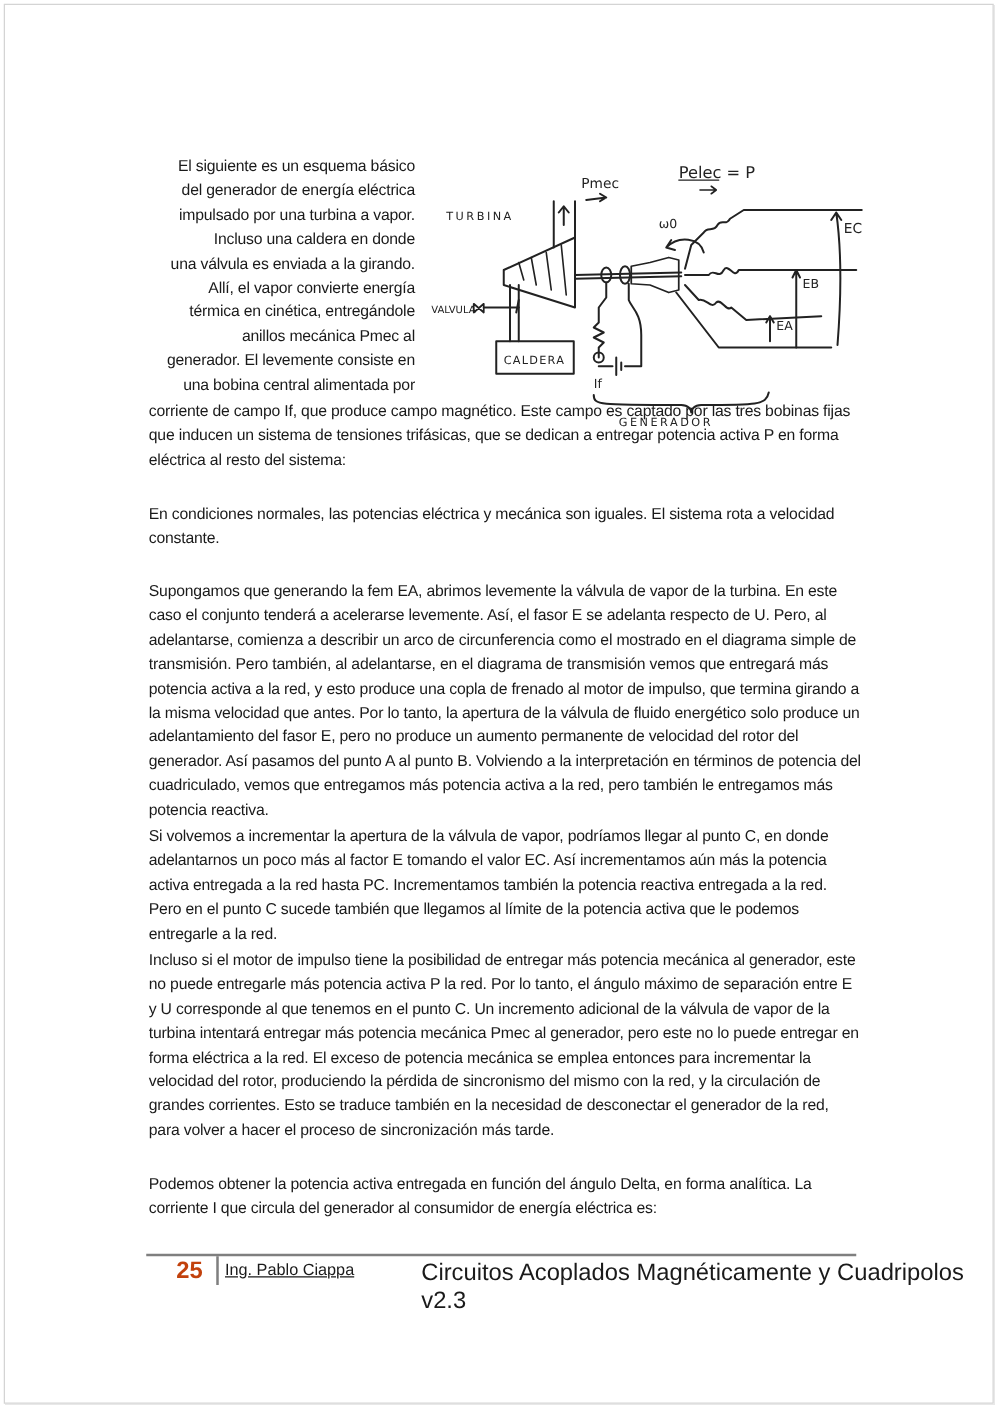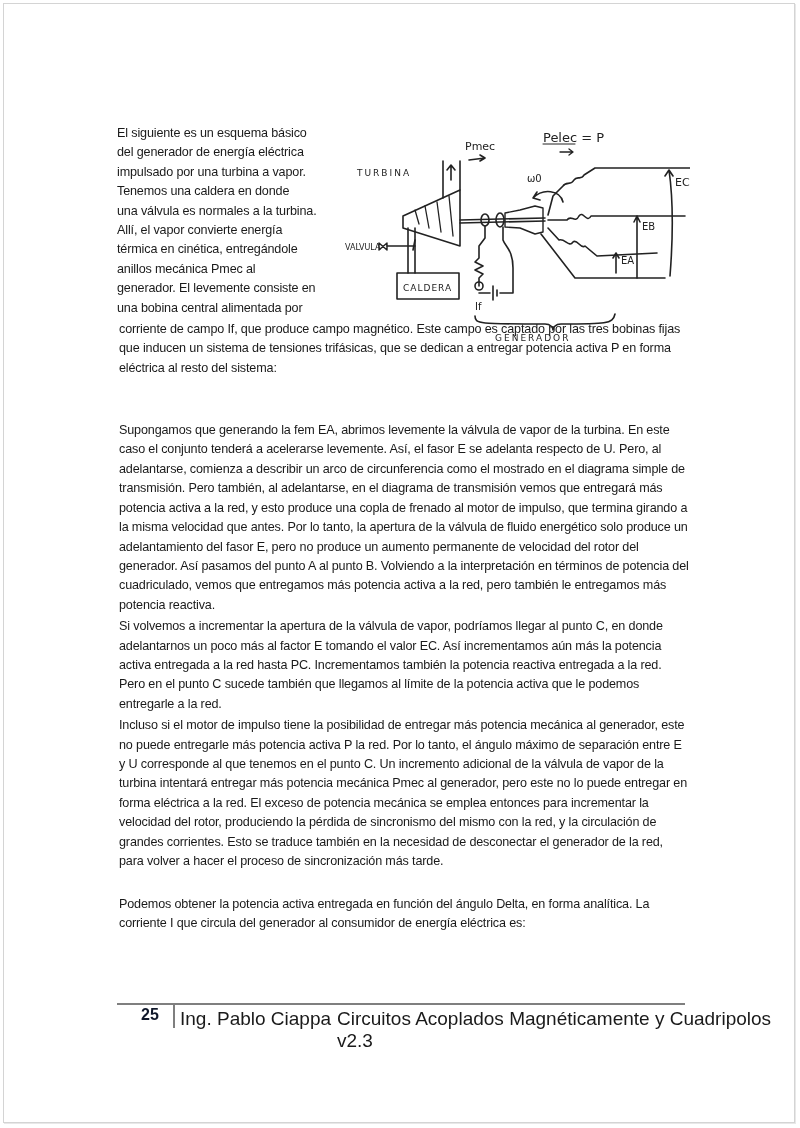--- a/index.html
+++ b/index.html
@@ -6,69 +6,70 @@
   body { width: 800px; height: 1128px; position: relative; overflow: hidden; }
   .page-frame {
     position: absolute; left: 3px; top: 3px; width: 792px; height: 1120px;
     border: 1px solid #d4d4d4; box-shadow: 1px 1px 0 #e8e8e8; box-sizing: border-box;
   }
   .content {
     position: absolute; left: 117px; top: 124px; width: 575px;
     font-family: "Liberation Sans", sans-serif; font-size: 12.6px;
     line-height: 19.4px; color: #1a1a1a; letter-spacing: -0.15px;
   }
-  .intro-text { width: 215px; }
+  .intro-text { width: 215px; text-align: right; }
   .intro-text p { margin: 0; }
   .para { margin: 2px; }
   .gap { height: 19.4px; }
   .diagram { position: absolute; left: 345px; top: 128px; width: 345px; height: 220px; }
   .diagram svg { width: 100%; height: 100%; }
   .diagram text { font-family: "DejaVu Sans", sans-serif; fill: #222; }
   .footer-rule {
     position: absolute; left: 117px; top: 1003px; width: 568px; height: 0;
     border-top: 2px solid #7f7f7f;
   }
   .footer-vline {
     position: absolute; left: 173px; top: 1005px; width: 0; height: 23px;
     border-left: 2px solid #7f7f7f;
   }
   .page-number {
     position: absolute; left: 141px; top: 1006px; width: 30px;
-    font-family: "Liberation Sans", sans-serif; font-weight: bold; font-size: 16px;
-    color: #0f172a;
+    font-family: "Liberation Sans", sans-serif; font-weight: bold; font-size: 19px;
+    color: #c2410c;
   }
   .footer-author {
     position: absolute; left: 180px; top: 1008px;
-    font-family: "Liberation Sans", sans-serif; font-size: 19px; color: #1a1a1a;
+    font-family: "Liberation Sans", sans-serif; font-size: 13px; color: #1a1a1a; text-decoration: underline;
   }
   .footer-title {
     position: absolute; left: 337px; top: 1008px;
     font-family: "Liberation Sans", sans-serif; font-size: 19px; color: #1a1a1a;
   }
 </style>
 </head>
 <body>
 
 <div class="page-frame"></div>
 
 <div class="content">
   <div class="intro-text">
     <p>El siguiente es un esquema básico</p>
     <p>del generador de energía eléctrica</p>
     <p>impulsado por una turbina a vapor.</p>
-    <p>Tenemos una caldera en donde</p>
-    <p>una válvula es normales a la turbina.</p>
+    <p>Incluso una caldera en donde</p>
+    <p>una válvula es enviada a la girando.</p>
     <p>Allí, el vapor convierte energía</p>
     <p>térmica en cinética, entregándole</p>
     <p>anillos mecánica Pmec al</p>
     <p>generador. El levemente consiste en</p>
     <p>una bobina central alimentada por</p>
   </div>
   <p class="para">corriente de campo If, que produce campo magnético. Este campo es captado por las tres bobinas fijas que inducen un sistema de tensiones trifásicas, que se dedican a entregar potencia activa P en forma eléctrica al resto del sistema:</p>
   <div class="gap"></div>
+  <p class="para">En condiciones normales, las potencias eléctrica y mecánica son iguales. El sistema rota a velocidad constante.</p>
   <div class="gap"></div>
   <p class="para">Supongamos que generando la fem EA, abrimos levemente la válvula de vapor de la turbina. En este caso el conjunto tenderá a acelerarse levemente. Así, el fasor E se adelanta respecto de U. Pero, al adelantarse, comienza a describir un arco de circunferencia como el mostrado en el diagrama simple de transmisión. Pero también, al adelantarse, en el diagrama de transmisión vemos que entregará más potencia activa a la red, y esto produce una copla de frenado al motor de impulso, que termina girando a la misma velocidad que antes. Por lo tanto, la apertura de la válvula de fluido energético solo produce un adelantamiento del fasor E, pero no produce un aumento permanente de velocidad del rotor del generador. Así pasamos del punto A al punto B. Volviendo a la interpretación en términos de potencia del cuadriculado, vemos que entregamos más potencia activa a la red, pero también le entregamos más potencia reactiva.</p>
   <p class="para">Si volvemos a incrementar la apertura de la válvula de vapor, podríamos llegar al punto C, en donde adelantarnos un poco más al factor E tomando el valor EC. Así incrementamos aún más la potencia activa entregada a la red hasta PC. Incrementamos también la potencia reactiva entregada a la red. Pero en el punto C sucede también que llegamos al límite de la potencia activa que le podemos entregarle a la red.</p>
   <p class="para">Incluso si el motor de impulso tiene la posibilidad de entregar más potencia mecánica al generador, este no puede entregarle más potencia activa P la red. Por lo tanto, el ángulo máximo de separación entre E y U corresponde al que tenemos en el punto C. Un incremento adicional de la válvula de vapor de la turbina intentará entregar más potencia mecánica Pmec al generador, pero este no lo puede entregar en forma eléctrica a la red. El exceso de potencia mecánica se emplea entonces para incrementar la velocidad del rotor, produciendo la pérdida de sincronismo del mismo con la red, y la circulación de grandes corrientes. Esto se traduce también en la necesidad de desconectar el generador de la red, para volver a hacer el proceso de sincronización más tarde.</p>
   <div class="gap"></div>
   <p class="para">Podemos obtener la potencia activa entregada en función del ángulo Delta, en forma analítica. La corriente I que circula del generador al consumidor de energía eléctrica es:</p>
 </div>
 
 <div class="diagram">
   <svg viewBox="0 0 345 220" fill="none" stroke="#222" stroke-width="1.6" stroke-linecap="round" stroke-linejoin="round">

